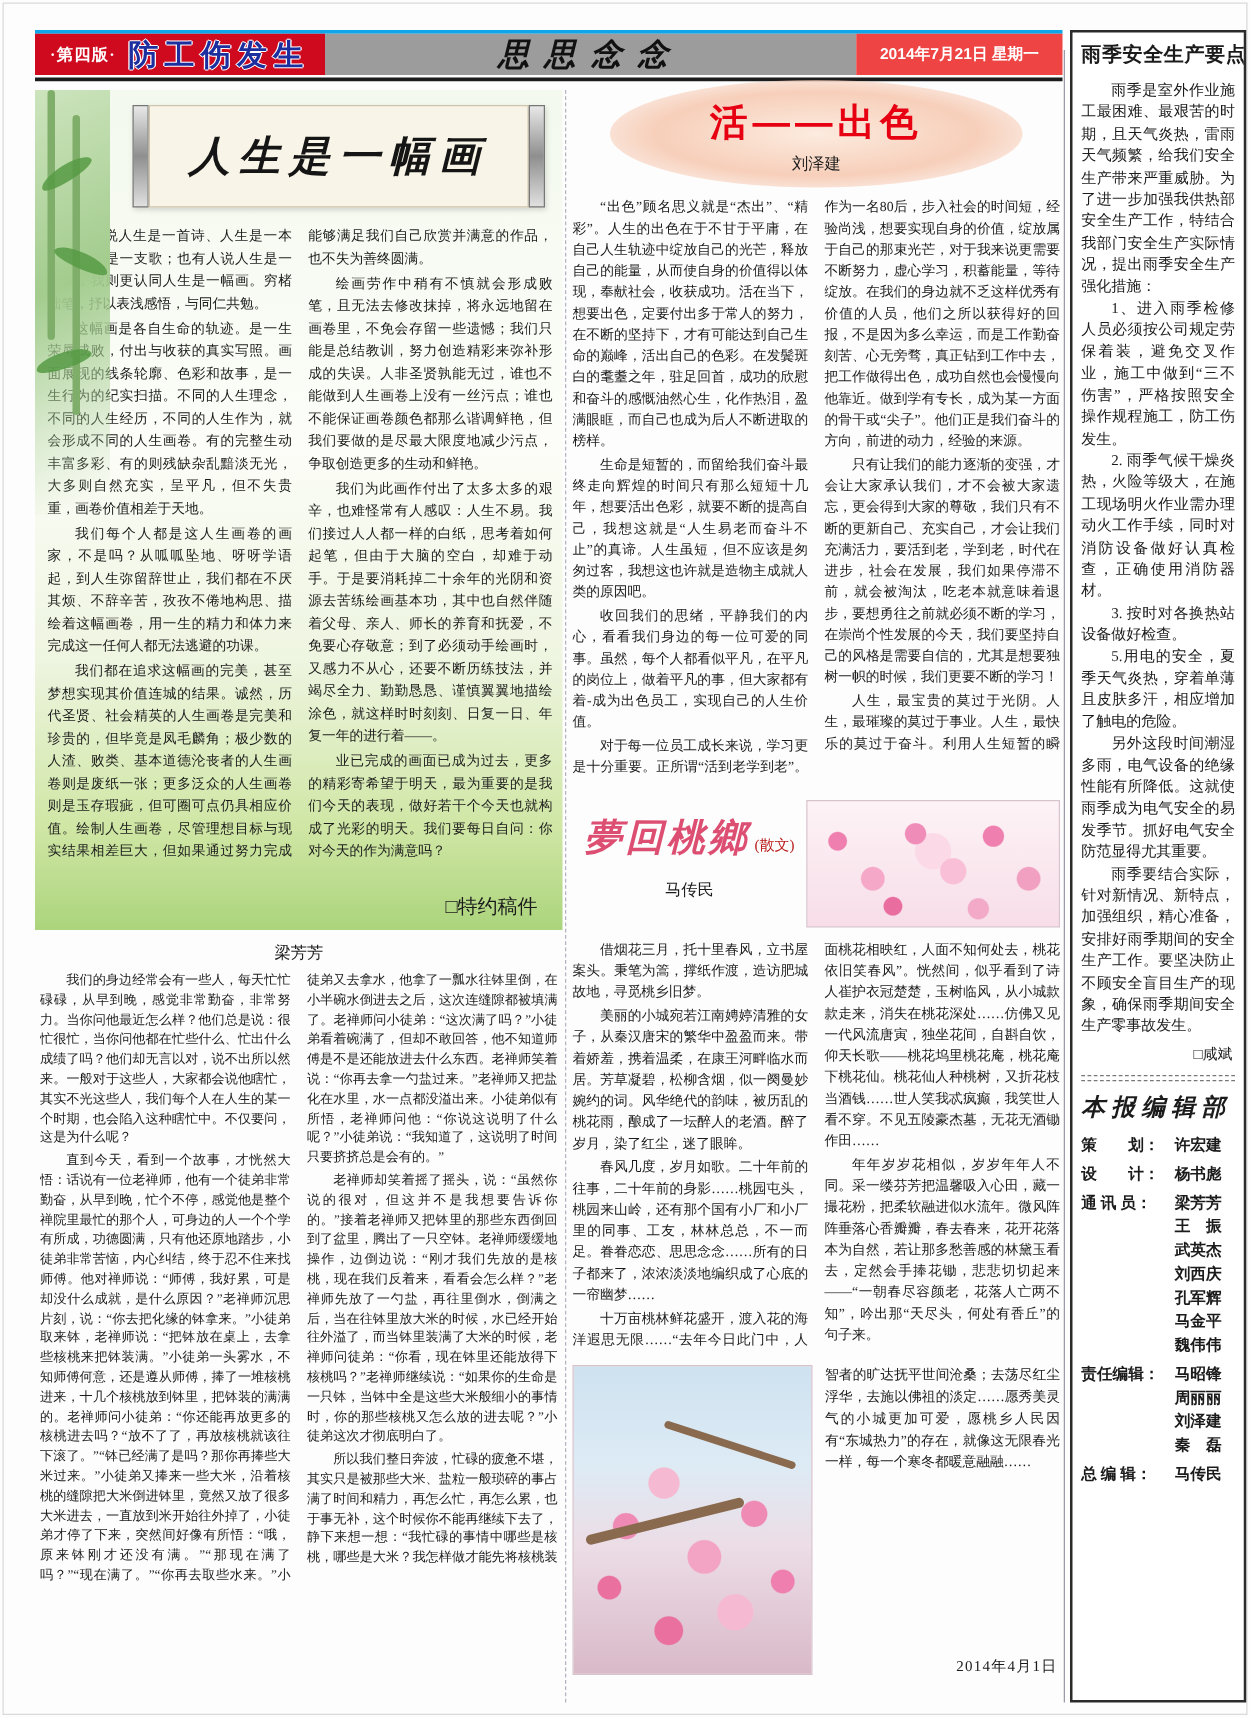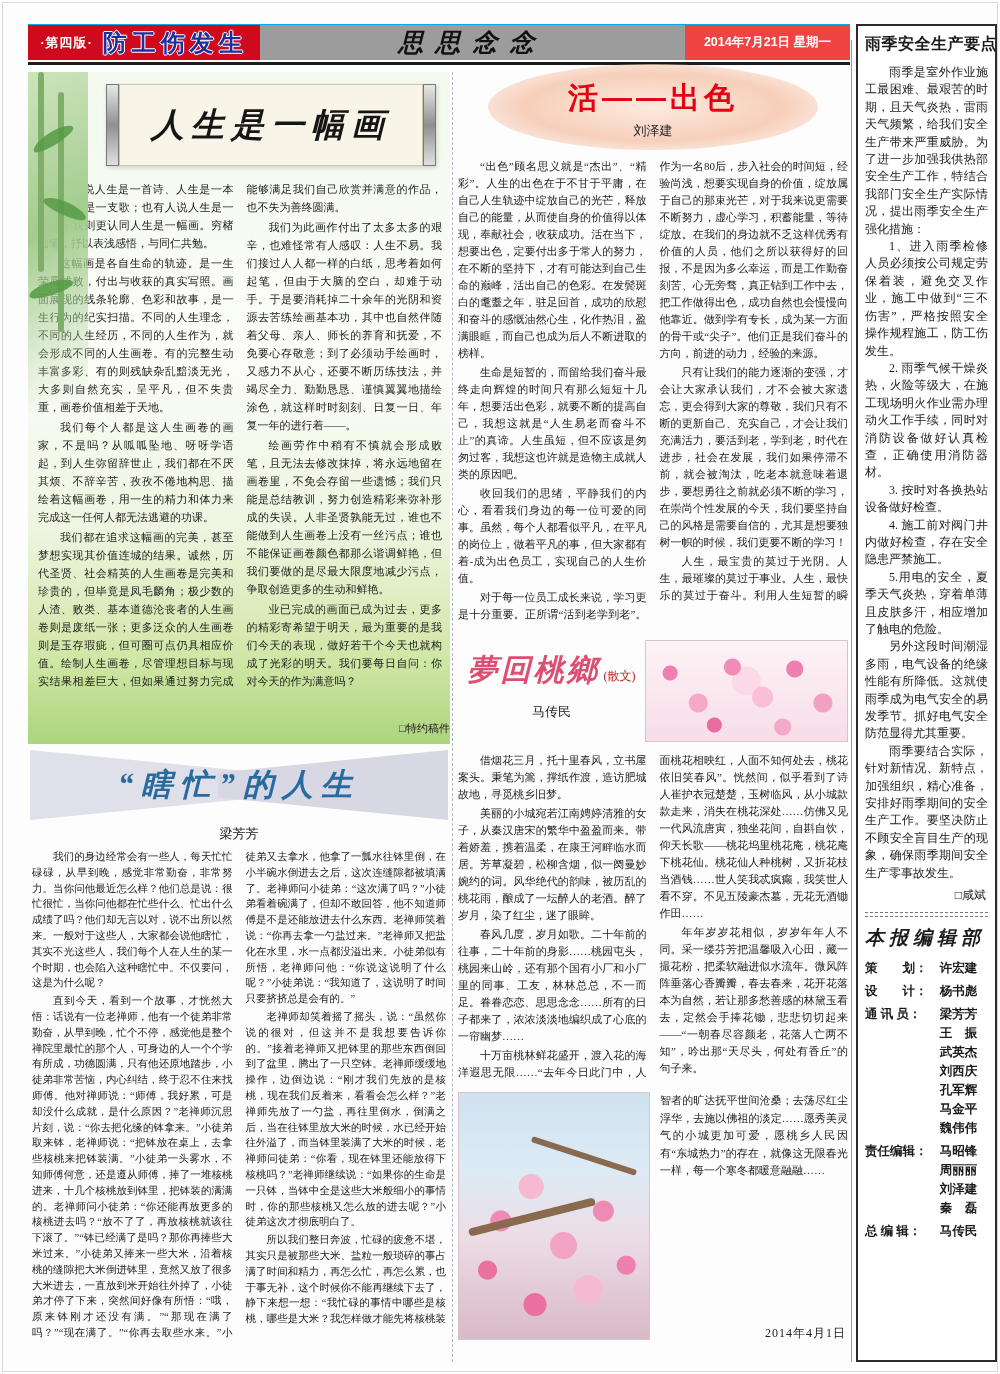--- a/index.html
+++ b/index.html
@@ -1,21 +1,21 @@
 <!DOCTYPE html>
 <html><head>
 <meta charset="utf-8">
 <style>
   * { margin:0; padding:0; box-sizing:border-box; }
   html,body { width:1000px; height:1374px; }
   body { position:relative; background:#fdfdfd; font-family:"Liberation Serif","DejaVu Serif",serif; color:#1b1b1b; overflow:hidden; }
   .page-frame { position:absolute; inset:2px; border:1px solid #d9d9d9; pointer-events:none; }
 
   
-  .topbar { position:absolute; left:28px; top:24px; width:822px; height:36px; display:flex; border-top:1px solid #0ea5e9; }
+  .topbar { position:absolute; left:28px; top:24px; width:822px; height:36px; display:flex; border-top:3px solid #0ea5e9; }
   .bar-left { background:#cf0a1e; display:flex; align-items:center; padding:0 12px; gap:10px; min-width:230px; }
   .page-label { color:#fff; font-size:13px; font-weight:bold; letter-spacing:1px; white-space:nowrap; }
   .section-title { color:#1d2f9e; font-size:24px; font-weight:bold; letter-spacing:5px; white-space:nowrap;
     text-shadow:-1px 0 #fff,1px 0 #fff,0 -1px #fff,0 1px #fff; font-family:"Liberation Sans",sans-serif; }
   .bar-mid { flex:1; background:#9c9c9c; display:flex; align-items:center; justify-content:center; }
   .masthead { font-size:25px; font-weight:bold; font-style:italic; letter-spacing:12px; color:#111; }
   .bar-right { background:#ef4444; display:flex; align-items:center; justify-content:center; width:165px; color:#fff; font-size:12.5px; font-weight:bold; font-family:"Liberation Sans",sans-serif; white-space:nowrap; }
   .header-line { position:absolute; left:28px; top:62px; width:822px; height:3px; border-top:2px solid #1c1c1c; border-bottom:1px solid #1c1c1c; }
 
   
@@ -31,21 +31,21 @@
     background:linear-gradient(180deg,#f3f9ee 0%,#fcfdf8 42%,#eef5e0 68%,#cfe6a4 88%,#abd47c 100%); }
   .bamboo { position:absolute; left:0; top:0; width:60px; height:340px;
     background:linear-gradient(155deg,#cde4bd 0%,#a3cc8e 45%,rgba(255,255,255,0) 95%); }
   .stalk { position:absolute; width:6px; background:#7fae6a; border-radius:3px; }
   .leaf { position:absolute; width:46px; height:13px; background:#569a44; opacity:.85; border-radius:50%/60% 60% 40% 40%; }
   .scroll { position:relative; margin:12px 8px 0 78px; width:330px; height:82px; display:flex; filter:drop-shadow(1px 2px 2px rgba(0,0,0,.15));border-radius:23px; }
   .roller { width:13px; background:linear-gradient(180deg,#e8e8e8,#8f8f8f 50%,#e0e0e0); border:1px solid #777; }
   .scroll-panel { flex:1; background:#f8f4e7; border:1px solid #cfc5ae; display:flex; align-items:center; justify-content:center; }
   .scroll-title { font-size:33px; font-weight:bold; font-style:italic; letter-spacing:7px; color:#151515; white-space:nowrap; }
   .art1-body { margin:14px 8px 0 10px; height:528px; column-count:2; font-size:11px; line-height:18px; }
-  .art1-byline { position:absolute; right:0; bottom:8px; font-size:11px; }
+  .art1-byline { position:absolute; right:20px; bottom:8px; font-size:16px; }
 
   
   .art2 { position:absolute; left:28px; top:748px; width:422px; height:614px; overflow:hidden; }
   .banner { position:relative; height:70px; margin:2px 2px 0 2px; overflow:hidden; }
   .wing-l { position:absolute; left:0; top:0; width:55%; height:100%; background:#dfe0e9; clip-path:polygon(0 0,100% 32%,100% 68%,0 100%); }
   .wing-r { position:absolute; right:0; top:0; width:55%; height:100%; background:#d7d8e3; clip-path:polygon(0 32%,100% 0,100% 100%,0 68%); }
   .banner-title { position:absolute; inset:0; display:flex; align-items:center; justify-content:center;
     font-size:31px; font-weight:bold; font-style:italic; letter-spacing:8px; color:#2a6b9e; white-space:nowrap; }
   .art2-author { text-align:center; font-size:13px; margin:5px 0 6px 0; }
   .art2-body { margin:0 4px; height:500px; column-count:2; font-size:10.5px; line-height:15.8px; }
@@ -140,33 +140,28 @@
     <div class="scroll-panel">
       <span class="scroll-title">人生是一幅画</span>
     </div>
     <div class="roller"></div>
   </div>
   <div class="art1-body cols">
       <p>有人说人生是一首诗、人生是一本书、人生是一支歌；也有人说人生是一场梦，我则更认同人生是一幅画。穷楮拙笔，抒以表浅感悟，与同仁共勉。</p>
       <p>这幅画是各自生命的轨迹。是一生荣辱成败，付出与收获的真实写照。画面展现的线条轮廓、色彩和故事，是一生行为的纪实扫描。不同的人生理念，不同的人生经历，不同的人生作为，就会形成不同的人生画卷。有的完整生动丰富多彩、有的则残缺杂乱黯淡无光，大多则自然充实，呈平凡，但不失贵重，画卷价值相差于天地。</p>
       <p>我们每个人都是这人生画卷的画家，不是吗？从呱呱坠地、呀呀学语起，到人生弥留辞世止，我们都在不厌其烦、不辞辛苦，孜孜不倦地构思、描绘着这幅画卷，用一生的精力和体力来完成这一任何人都无法逃避的功课。</p>
       <p>我们都在追求这幅画的完美，甚至梦想实现其价值连城的结果。诚然，历代圣贤、社会精英的人生画卷是完美和珍贵的，但毕竟是凤毛麟角；极少数的人渣、败类、基本道德沦丧者的人生画卷则是废纸一张；更多泛众的人生画卷则是玉存瑕疵，但可圈可点仍具相应价值。绘制人生画卷，尽管理想目标与现实结果相差巨大，但如果通过努力完成能够满足我们自己欣赏并满意的作品，也不失为善终圆满。</p>
+      <p>绘画劳作中稍有不慎就会形成败笔，且无法去修改抹掉，将永远地留在画卷里，不免会存留一些遗憾；我们只能是总结教训，努力创造精彩来弥补形成的失误。人非圣贤孰能无过，谁也不能做到人生画卷上没有一丝污点；谁也不能保证画卷颜色都那么谐调鲜艳，但我们要做的是尽最大限度地减少污点，争取创造更多的生动和鲜艳。</p>
       <p>我们为此画作付出了太多太多的艰辛，也难怪常有人感叹：人生不易。我们接过人人都一样的白纸，思考着如何起笔，但由于大脑的空白，却难于动手。于是要消耗掉二十余年的光阴和资源去苦练绘画基本功，其中也自然伴随着父母、亲人、师长的养育和抚爱，不免要心存敬意；到了必须动手绘画时，又感力不从心，还要不断历练技法，并竭尽全力、勤勤恳恳、谨慎翼翼地描绘涂色，就这样时时刻刻、日复一日、年复一年的进行着——。</p>
-      <p>绘画劳作中稍有不慎就会形成败笔，且无法去修改抹掉，将永远地留在画卷里，不免会存留一些遗憾；我们只能是总结教训，努力创造精彩来弥补形成的失误。人非圣贤孰能无过，谁也不能做到人生画卷上没有一丝污点；谁也不能保证画卷颜色都那么谐调鲜艳，但我们要做的是尽最大限度地减少污点，争取创造更多的生动和鲜艳。</p>
       <p>业已完成的画面已成为过去，更多的精彩寄希望于明天，最为重要的是我们今天的表现，做好若干个今天也就构成了光彩的明天。我们要每日自问：你对今天的作为满意吗？</p>
     </div>
   <div class="art1-byline">□特约稿件</div>
 </div>
 
 <div class="art2">
-  <div class="banner">
-    <div class="wing-l"></div>
-    <div class="wing-r"></div>
-    <div class="banner-title">“瞎忙”的人生</div>
-  </div>
   <div class="art2-author">梁芳芳</div>
   <div class="art2-body cols">
       <p>我们的身边经常会有一些人，每天忙忙碌碌，从早到晚，感觉非常勤奋，非常努力。当你问他最近怎么样？他们总是说：很忙很忙，当你问他都在忙些什么、忙出什么成绩了吗？他们却无言以对，说不出所以然来。一般对于这些人，大家都会说他瞎忙，其实不光这些人，我们每个人在人生的某一个时期，也会陷入这种瞎忙中。不仅要问，这是为什么呢？</p>
       <p>直到今天，看到一个故事，才恍然大悟：话说有一位老禅师，他有一个徒弟非常勤奋，从早到晚，忙个不停，感觉他是整个禅院里最忙的那个人，可身边的人一个个学有所成，功德圆满，只有他还原地踏步，小徒弟非常苦恼，内心纠结，终于忍不住来找师傅。他对禅师说：“师傅，我好累，可是却没什么成就，是什么原因？”老禅师沉思片刻，说：“你去把化缘的钵拿来。”小徒弟取来钵，老禅师说：“把钵放在桌上，去拿些核桃来把钵装满。”小徒弟一头雾水，不知师傅何意，还是遵从师傅，捧了一堆核桃进来，十几个核桃放到钵里，把钵装的满满的。老禅师问小徒弟：“你还能再放更多的核桃进去吗？“放不了了，再放核桃就该往下滚了。”“钵已经满了是吗？那你再捧些大米过来。”小徒弟又捧来一些大米，沿着核桃的缝隙把大米倒进钵里，竟然又放了很多大米进去，一直放到米开始往外掉了，小徒弟才停了下来，突然间好像有所悟：“哦，原来钵刚才还没有满。”“那现在满了吗？”“现在满了。”“你再去取些水来。”小徒弟又去拿水，他拿了一瓢水往钵里倒，在小半碗水倒进去之后，这次连缝隙都被填满了。老禅师问小徒弟：“这次满了吗？”小徒弟看着碗满了，但却不敢回答，他不知道师傅是不是还能放进去什么东西。老禅师笑着说：“你再去拿一勺盐过来。”老禅师又把盐化在水里，水一点都没溢出来。小徒弟似有所悟，老禅师问他：“你说这说明了什么呢？”小徒弟说：“我知道了，这说明了时间只要挤挤总是会有的。”</p>
       <p>老禅师却笑着摇了摇头，说：“虽然你说的很对，但这并不是我想要告诉你的。”接着老禅师又把钵里的那些东西倒回到了盆里，腾出了一只空钵。老禅师缓缓地操作，边倒边说：“刚才我们先放的是核桃，现在我们反着来，看看会怎么样？”老禅师先放了一勺盐，再往里倒水，倒满之后，当在往钵里放大米的时候，水已经开始往外溢了，而当钵里装满了大米的时候，老禅师问徒弟：“你看，现在钵里还能放得下核桃吗？”老禅师继续说：“如果你的生命是一只钵，当钵中全是这些大米般细小的事情时，你的那些核桃又怎么放的进去呢？”小徒弟这次才彻底明白了。</p>
       <p>所以我们整日奔波，忙碌的疲惫不堪，其实只是被那些大米、盐粒一般琐碎的事占满了时间和精力，再怎么忙，再怎么累，也于事无补，这个时候你不能再继续下去了，静下来想一想：“我忙碌的事情中哪些是核桃，哪些是大米？我怎样做才能先将核桃装在我生命的钵里，而不是让大米占去了空间。”</p>
     </div>
 </div>
 
 <div class="mid">
@@ -210,21 +205,20 @@
   </div>
 </div>
 
 <div class="sidebar">
   <div class="sb-title">雨季安全生产要点</div>
   <div class="sb-body">
       <p>雨季是室外作业施工最困难、最艰苦的时期，且天气炎热，雷雨天气频繁，给我们安全生产带来严重威胁。为了进一步加强我供热部安全生产工作，特结合我部门安全生产实际情况，提出雨季安全生产强化措施：</p>
       <p>1、进入雨季检修人员必须按公司规定劳保着装，避免交叉作业，施工中做到“三不伤害”，严格按照安全操作规程施工，防工伤发生。</p>
       <p>2. 雨季气候干燥炎热，火险等级大，在施工现场明火作业需办理动火工作手续，同时对消防设备做好认真检查，正确使用消防器材。</p>
       <p>3. 按时对各换热站设备做好检查。</p>
-      <p>4. 施工前对阀门井内做好检查，存在安全隐患严禁施工。</p>
       <p>5.用电的安全，夏季天气炎热，穿着单薄且皮肤多汗，相应增加了触电的危险。</p>
       <p>另外这段时间潮湿多雨，电气设备的绝缘性能有所降低。这就使雨季成为电气安全的易发季节。抓好电气安全防范显得尤其重要。</p>
       <p>雨季要结合实际，针对新情况、新特点，加强组织，精心准备，安排好雨季期间的安全生产工作。要坚决防止不顾安全盲目生产的现象，确保雨季期间安全生产零事故发生。</p>
     </div>
   <div class="sb-byline">□咸斌</div>
   <div class="sb-divider"></div>
   <div class="eb-title">本报编辑部</div>
 
   <div class="eb-row">
     <span class="eb-label">策　　划：</span>

